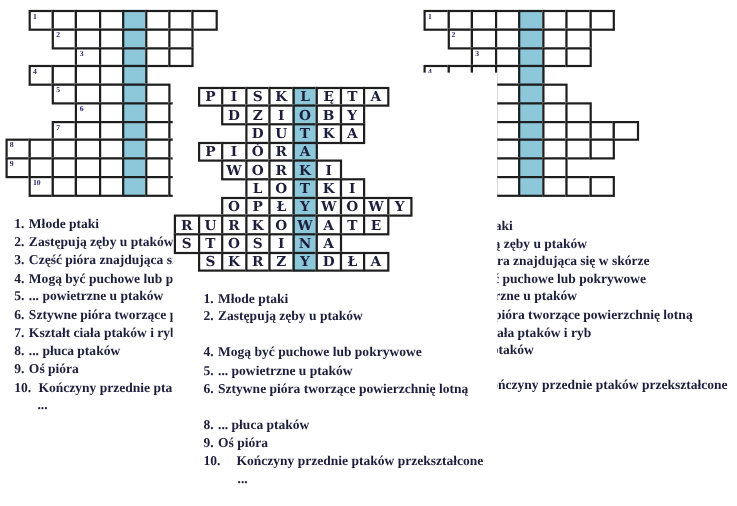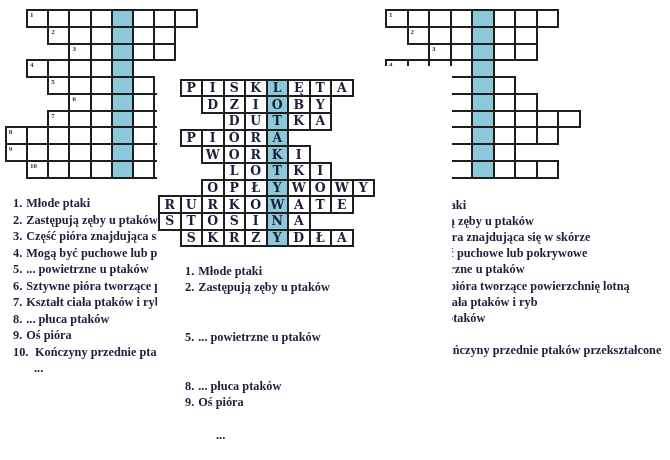--- a/index.html
+++ b/index.html
@@ -427,18 +427,21 @@
         <span class="letter">D</span>
       </div>
       <div class="cell" style="left: 151.5px; top: 162.15px; width: 23.5px; height: 18.65px;">
         <span class="letter">Ł</span>
       </div>
       <div class="cell" style="left: 173px; top: 162.15px; width: 23.5px; height: 18.65px;">
         <span class="letter">A</span>
       </div>
       <div class="clue" style="left: 28px; top: 197.6px;"><span class="num">1.</span><span class="txt" style="margin-left: 4px;">Młode ptaki</span></div>
       <div class="clue" style="left: 28px; top: 214px;"><span class="num">2.</span><span class="txt" style="margin-left: 4px;">Zastępują zęby u ptaków</span></div>
+      <div class="clue" style="left: 28px; top: 246.8px;"><span class="num">4.</span><span class="txt" style="margin-left: 4px;">Mogą być puchowe lub pokrywowe</span></div>
       <div class="clue" style="left: 28px; top: 263.2px;"><span class="num">5.</span><span class="txt" style="margin-left: 4px;">... powietrzne u ptaków</span></div>
+      <div class="clue" style="left: 28px; top: 279.6px;"><span class="num">6.</span><span class="txt" style="margin-left: 4px;">Sztywne pióra tworzące powierzchnię lotną</span></div>
       <div class="clue" style="left: 28px; top: 312.4px;"><span class="num">8.</span><span class="txt" style="margin-left: 4px;">... płuca ptaków</span></div>
       <div class="clue" style="left: 28px; top: 328.8px;"><span class="num">9.</span><span class="txt" style="margin-left: 4px;">Oś pióra</span></div>
+      <div class="clue" style="left: 28px; top: 345.2px;"><span class="num" style="width: 30px;">10.</span><span class="txt">Kończyny przednie ptaków przekształcone</span></div>
       <div class="clue" style="left: 59px; top: 361.6px;">...</div>
     </div>
 </div>
 
 </body></html>

